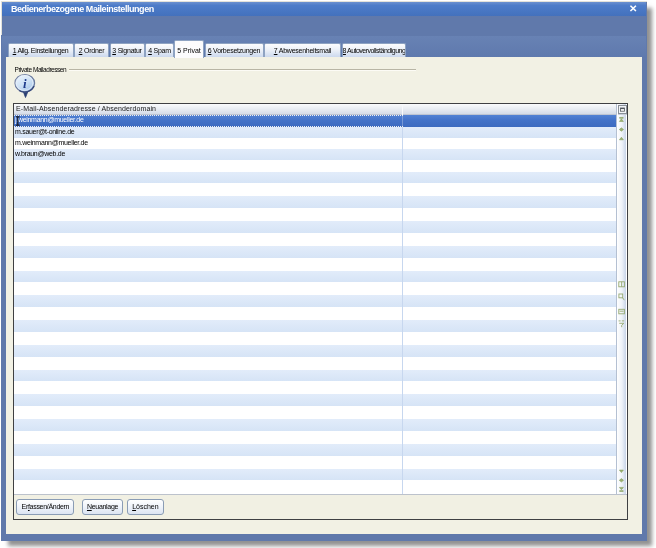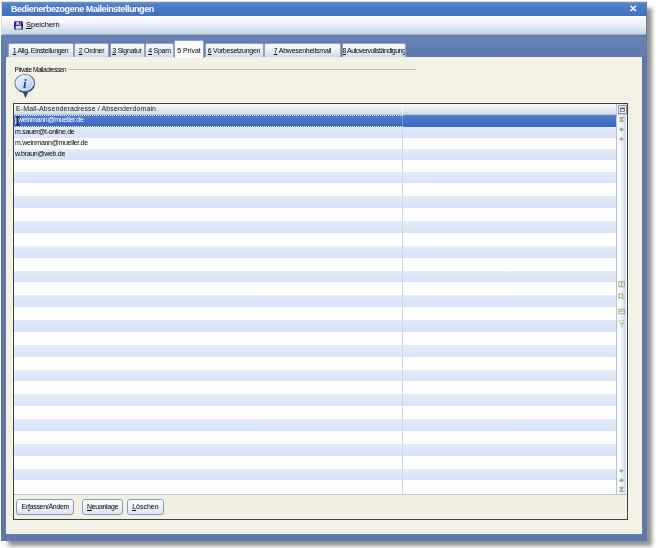--- a/index.html
+++ b/index.html
@@ -56,31 +56,20 @@
     background:linear-gradient(180deg,#fefefe 0%,#f0f4fa 45%,#dce4f2 100%);
     font-size:7px; letter-spacing:-0.3px; line-height:14px; text-align:center; color:#000; white-space:nowrap; }
   u { text-decoration:underline; text-underline-offset:1px; }
 </style></head>
 <body>
 <div id="dlg" class="abs">
   <div class="abs" style="left:0;top:0;width:646px;height:1px;background:#e3e2da"></div>
     <div class="abs" style="left:0;top:0;width:1px;height:34px;background:#e3e2da"></div>
     <div id="titlebar" class="abs">Bedienerbezogene Maileinstellungen
     <div id="closex" class="abs">✕</div>
-  </div>
-  <div id="toolbar" class="abs">
-    <svg class="abs" style="left:12px;top:4.5px" width="9" height="9" viewBox="0 0 9 9">
-      <path d="M0.5 1.5 Q0.5 0.5 1.5 0.5 L7.5 0.5 Q8.5 0.5 8.5 1.5 L8.5 7.5 Q8.5 8.5 7.5 8.5 L1.5 8.5 Q0.5 8.5 0.5 7.5 Z" fill="#2c3093" stroke="#1f2370"></path>
-      <rect x="2.2" y="0.6" width="4.6" height="3.2" fill="#c8cdf2"></rect>
-      <rect x="4.9" y="1.0" width="1.3" height="2.4" fill="#2c3093"></rect>
-      <rect x="1.8" y="4.9" width="5.4" height="3.6" fill="#ffffff"></rect>
-      <rect x="1.8" y="5.7" width="5.4" height="0.7" fill="#9aa0e0"></rect>
-      <rect x="1.8" y="7.1" width="5.4" height="0.7" fill="#9aa0e0"></rect>
-    </svg>
-    <div id="tbsave" class="abs"><u>S</u>peichern</div>
   </div>
   <div id="band" class="abs"></div>
   <div class="tab" style="left:6.5px;width:66px;letter-spacing:-0.35px"><u>1</u> Allg. Einstellungen</div>
   <div class="tab" style="left:73px;width:35px"><u>2</u> Ordner</div>
   <div class="tab" style="left:108.5px;width:35px"><u>3</u> Signatur</div>
   <div class="tab" style="left:144px;width:29px"><u>4</u> Spam</div>
   <div class="tab active" style="left:173px;width:30px">5 Privat</div>
   <div class="tab" style="left:203.5px;width:59px"><u>6</u> Vorbesetzungen</div>
   <div class="tab" style="left:263px;width:77px"><u>7</u> Abwesenheitsmail</div>
   <div class="tab" style="left:340.5px;width:64px;letter-spacing:-0.5px"><u>8</u> Autovervollständigung</div>

